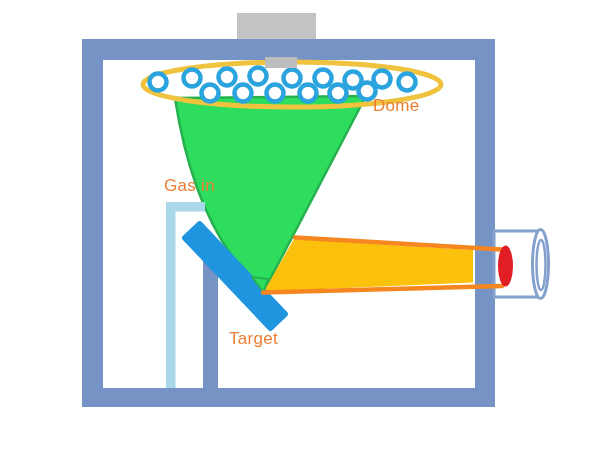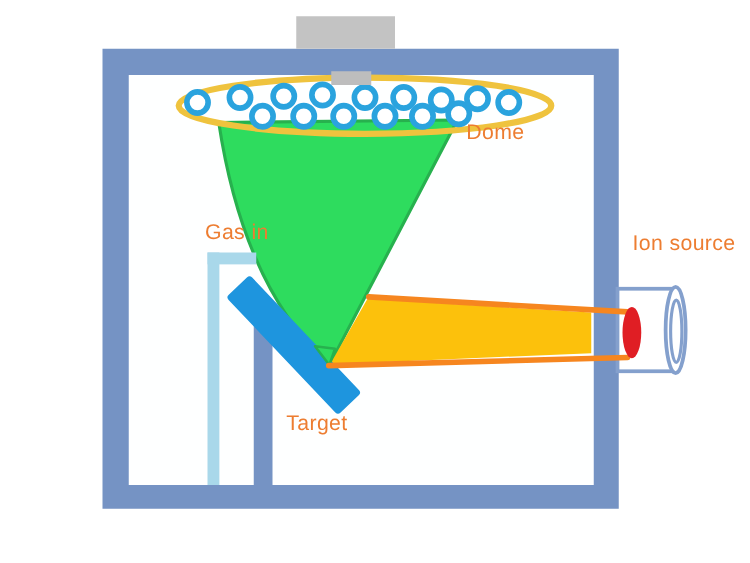--- a/index.html
+++ b/index.html
@@ -68,15 +68,14 @@
     <polygon points="263.5,292 252,277 268,279" stroke-width="2" stroke-linejoin="round" fill="#2edc5e" stroke="#27b14e"></polygon>
 
     <line x1="295" y1="237.5" x2="502" y2="249.5" stroke-width="4.5" stroke-linecap="round" stroke="#f6861f"></line>
     <line x1="263" y1="292.5" x2="502" y2="286" stroke-width="4.5" stroke-linecap="round" stroke="#f6861f"></line>
 
     <ellipse cx="505.5" cy="266" rx="7.5" ry="20.5" fill="#e01e24"></ellipse>
   </svg>
 
   <div class="label label-gas-in">Gas in</div>
   <div class="label label-dome">Dome</div>
-  <div class="label label-ion-source">Ion source</div>
   <div class="label label-target">Target</div>
 </div>
 
 </body></html>

